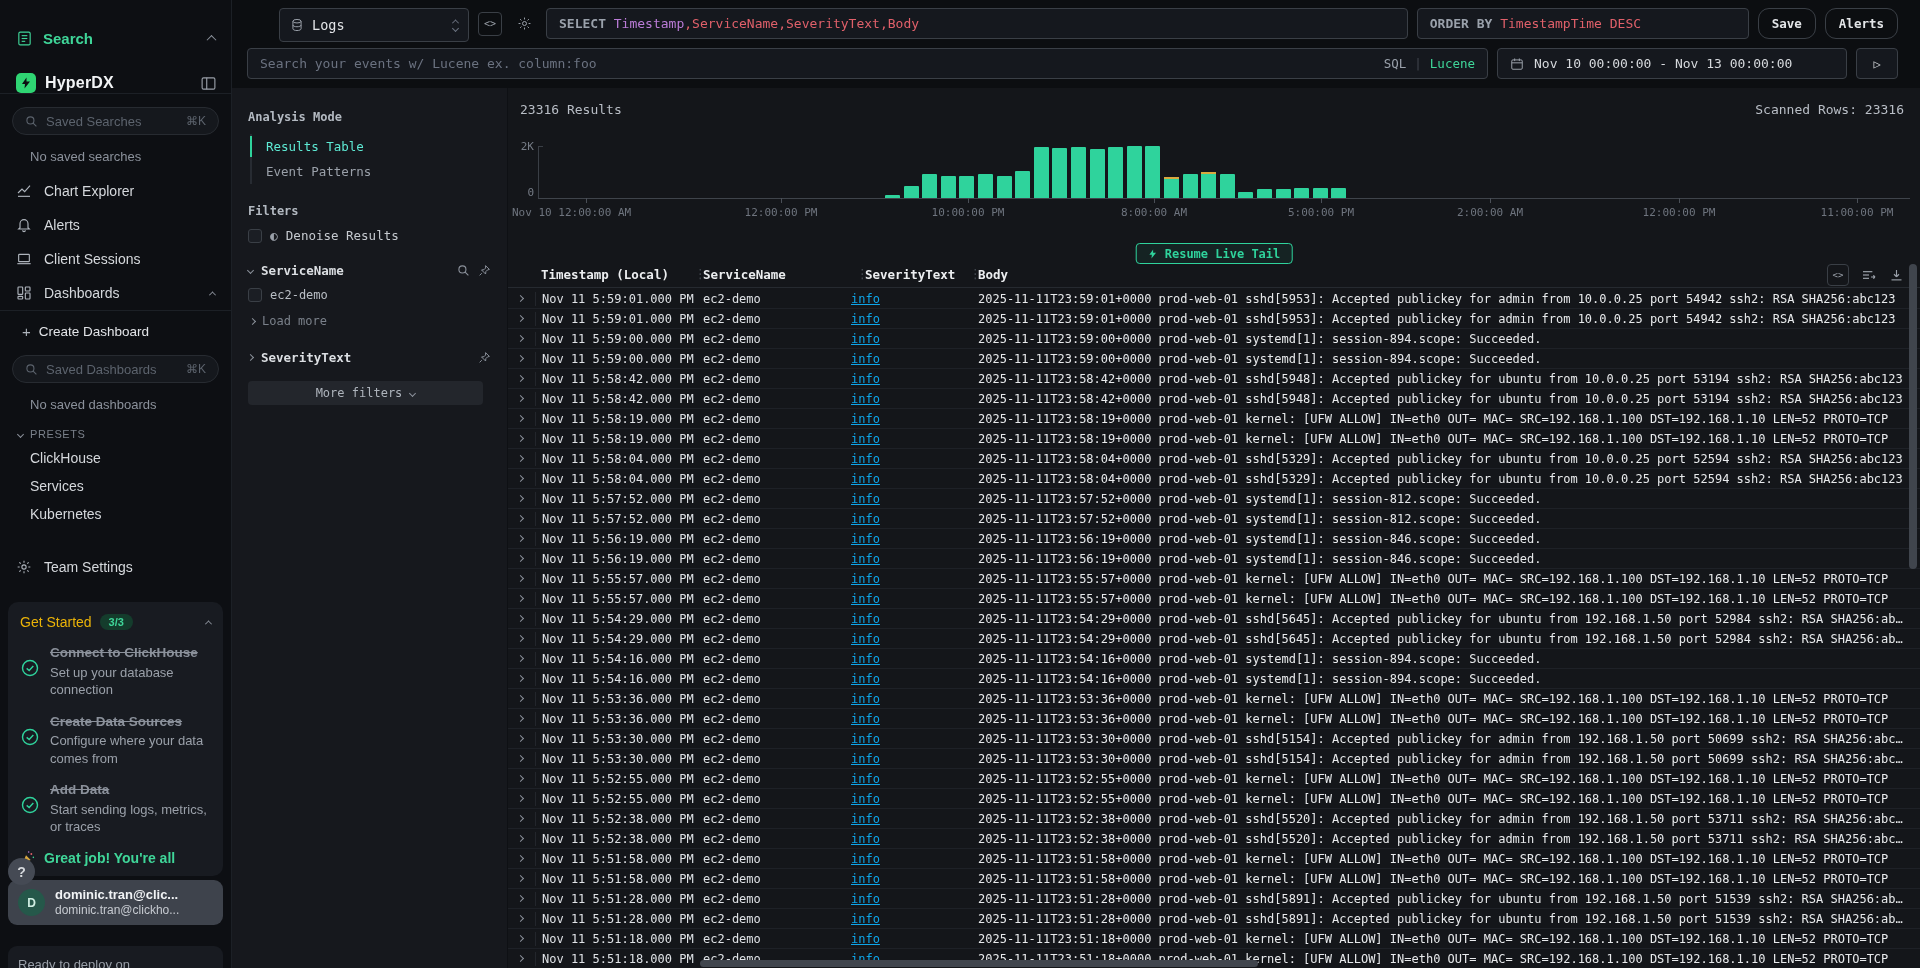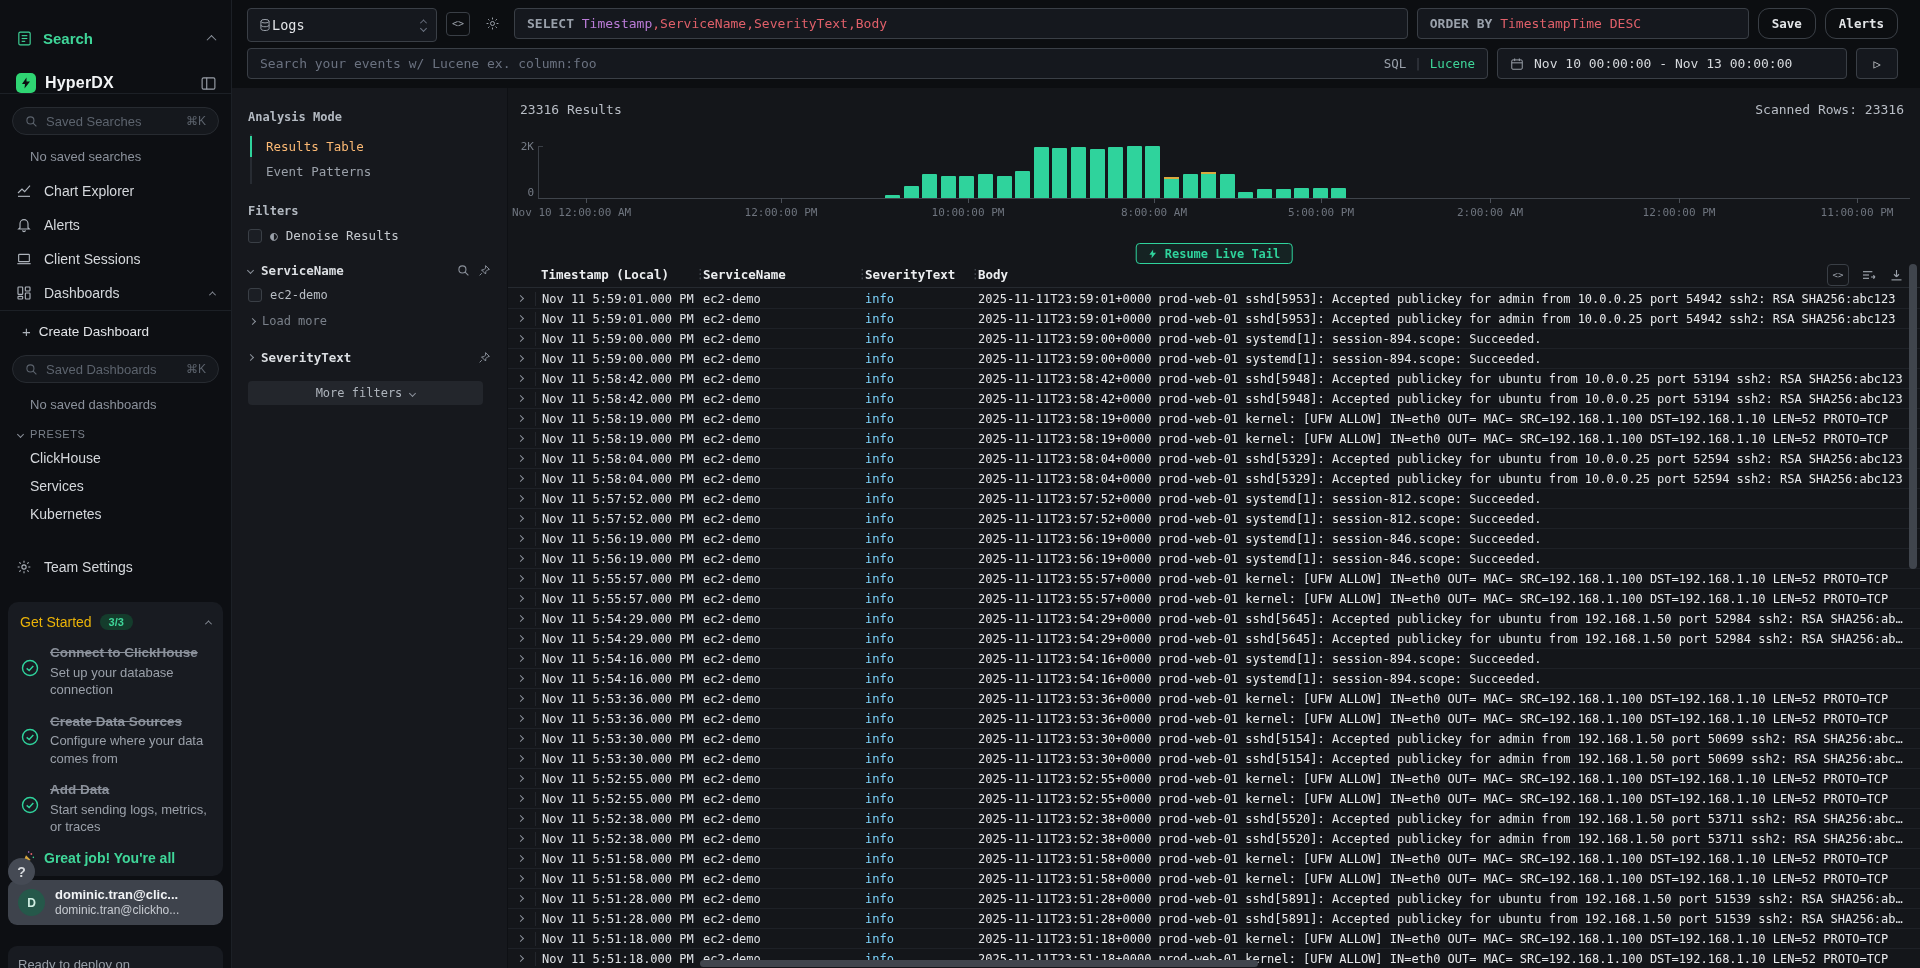--- a/index.html
+++ b/index.html
@@ -53,21 +53,21 @@
   #user-chip { position:absolute; left:8px; right:8px; top:880px; background:#3e434c; border-radius:9px; padding:7px 10px; display:flex; align-items:center; gap:10px; z-index:2; }
   #user-avatar { width:27px; height:27px; border-radius:50%; background:#25584a; color:#cfeee2; font-size:12px; font-weight:bold; display:flex; align-items:center; justify-content:center; }
   #user-chip .name { font-weight:bold; font-size:13px; color:#f1f3f5; line-height:1.25; }
   #user-chip .email { font-size:12px; color:#c6cad0; line-height:1.25; }
   #bottom-card { position:absolute; left:8px; right:8px; top:946px; height:40px; background:#181b21; border-radius:9px; padding:11px 10px; color:#9aa0a9; font-size:13px; }
 
   
   .tb-row { position:absolute; left:15px; right:22px; height:31px; display:flex; gap:9px; }
   #tb-row1 { top:8px; } #tb-row2 { top:48px; }
   .tb-box { background:#15181e; border:1px solid #3a3f46; border-radius:4px; display:flex; align-items:center; }
-  #source-select { width:190px; padding:16px 10px; color:#e3e5e8; font-size:13.5px; }
+  #source-select { width:190px; padding:16px 10px; gap:8px; color:#e3e5e8; font-size:13.5px;margin-left:32px; }
   #source-select .lbl { flex:1; }
   .updown { display:flex; flex-direction:column; gap:2px; align-items:center; }
   .icon-btn { width:26px; display:flex; align-items:center; justify-content:center; color:#9aa0a9; }
   .icon-btn.boxed { border:1px solid #3a3f46; border-radius:4px; width:24px; height:24px; align-self:center; font-size:10px; }
   #gear-btn { font-size:16px; }
   #select-box { flex:1; padding:0 12px; font-size:13px; white-space:nowrap; overflow:hidden; }
   .kw { color:#9aa1ab; font-weight:bold; }
   .fld-purple { color:#bb7cd8; }
   .fld-red { color:#e0606a; }
   #order-box { width:332px; padding:0 12px; font-size:13px; white-space:nowrap; overflow:hidden; }
@@ -77,21 +77,21 @@
   #lang-toggle { display:flex; gap:8px; font-size:12.5px; align-items:center; }
   #lang-toggle .sql { color:#9aa1ab; } #lang-toggle .sep { color:#3f444c; } #lang-toggle .lucene { color:#3fd699; }
   #date-box { width:350px; padding:0 12px; gap:10px; color:#d6d9dd; font-size:13px; white-space:nowrap; }
   #run-btn { width:42px; justify-content:center; color:#d6d9dd; font-size:12px; }
 
   
   #filterpanel { padding:22px 16px 0 16px; font-family:"DejaVu Sans Mono", monospace; }
   .fp-heading { font-size:12px; font-weight:bold; color:#b3b9c1; margin-bottom:10px; }
   #mode-list { border-left:2px solid #272b32; margin-left:2px; margin-bottom:20px; }
   .mode-item { position:relative; padding:5px 10px 5px 14px; font-size:12.5px; color:#9aa0a9; }
-  .mode-item.active { color:#fdba74; }
+  .mode-item.active { color:#5eead4; }
   .mode-item.active::before { content:""; position:absolute; left:-2px; top:2px; bottom:2px; width:2px; background:#2fd39c; }
   .fp-row { display:flex; align-items:center; gap:8px; margin-bottom:12px; }
   .checkbox { width:14px; height:14px; border:1px solid #3a3f46; border-radius:3px; background:#1b1e24; flex:0 0 14px; }
   #denoise-row { font-size:12.5px; color:#c6cad0; margin:2px 0 20px 0; }
   .denoise-glyph { color:#9aa0a9; font-size:13px; }
   .facet-header { display:flex; align-items:center; gap:8px; font-size:12.5px; font-weight:bold; color:#dcdfe3; margin-bottom:10px; }
   .facet-header .spacer { flex:1; }
   .facet-item { font-size:12px; color:#b9bec5; }
   .load-more { display:flex; gap:7px; align-items:center; font-size:12px; color:#7a808a; margin:2px 0 22px 2px; }
   #severity-facet { margin-bottom:16px; }
@@ -113,21 +113,21 @@
   #livetail-btn { position:absolute; left:50%; transform:translateX(-50%); top:155px; height:21px; border:1px solid #2fd39c; border-radius:4px; background:rgba(47,211,156,0.07); display:flex; align-items:center; gap:7px; padding:0 11px; color:#2fd39c; font-family:"DejaVu Sans Mono",monospace; font-size:12px; font-weight:bold; }
   #table-header { position:absolute; left:0; right:0; top:172px; height:28px; border-bottom:1px solid #262a30; font-family:"DejaVu Sans Mono",monospace; font-size:12.5px; font-weight:bold; color:#eceef0; }
   .th { position:absolute; top:7px; } 
   .th-sep { position:absolute; top:6px; color:#454a52; font-weight:normal; }
   #table-tools { position:absolute; right:16px; top:176px; display:flex; gap:12px; align-items:center; color:#9aa0a9; }
   #rows { position:absolute; left:0; right:0; top:201px; bottom:0; overflow:hidden; font-family:"DejaVu Sans Mono",monospace; font-size:12px; }
   .lrow { position:relative; height:20px; border-bottom:1px solid #1e2127; display:flex; align-items:center; white-space:nowrap; }
   .lrow .exp { position:absolute; left:10px; top:7px; }
   .lrow .c-ts  { position:absolute; left:27px; width:162px; color:#dfe2e6; overflow:hidden; border-left:1px solid #23262c; padding-left:6px; }
   .lrow .c-svc { position:absolute; left:195px; width:156px; color:#dfe2e6; overflow:hidden; }
-  .lrow .c-sev { position:absolute; left:357px; width:107px; color:#7dd3fc; overflow:hidden; }
+  .lrow .c-sev { position:absolute; left:343px; width:107px; color:#0ea5e9; overflow:hidden;text-decoration:underline; }
   .lrow .c-body{ position:absolute; left:470px; right:14px; color:#e8eaec; overflow:hidden; text-overflow:ellipsis; }
   #vscroll { position:absolute; right:3px; top:176px; width:8px; height:305px; background:#40454d; border-radius:4px; }
   #hscroll { position:absolute; left:192px; bottom:1px; width:558px; height:7px; background:#40454d; border-radius:4px; }
 </style>
 </head>
 <body>
 
 <div id="sidebar">
   <div id="search-header">
     <svg class="ic" width="17" height="17" viewBox="0 0 24 24" fill="none" stroke="#3fd699" stroke-width="1.6">

